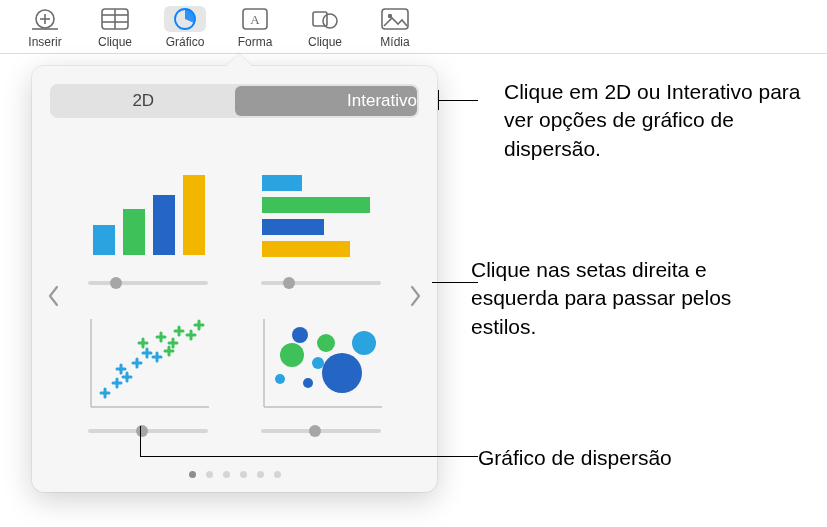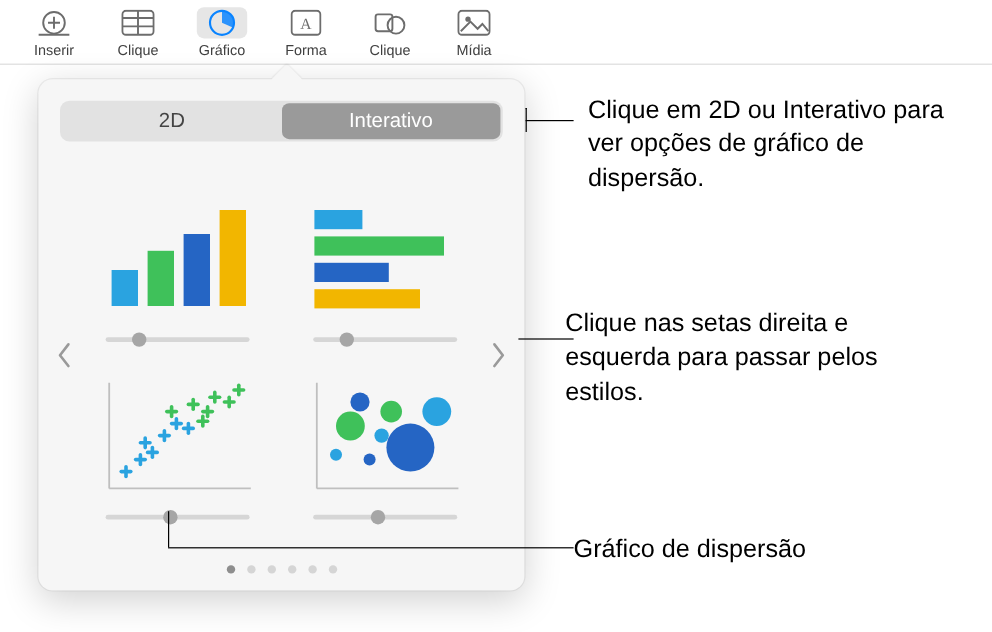--- a/index.html
+++ b/index.html
@@ -90,20 +90,21 @@
   }
   .seg + .seg::before {
     content:"";
     position:absolute;
     left:0; top:6px; bottom:6px;
     width:1px; background:#c9c9c9;
   }
   .seg.selected {
     background: #9a9a9a;
     color: #fff;
+    text-align: right;
   }
   .seg.selected::before, .seg.selected + .seg::before { display:none; }
   .grid-wrap {
     flex:1;
     display:flex;
     align-items:center;
     padding: 0 4px;
   }
   .nav-arrow {
     width: 34px;
@@ -375,20 +376,20 @@
     <button class="dot"></button>
     <button class="dot"></button>
     <button class="dot"></button>
     <button class="dot"></button>
   </div>
 </div>
 
 <div class="callout-bracket-side" style="left:438px; top:90px; height:20px;"></div>
 <div class="callout-bracket-top" style="left:438px; top:90px; width:1px; height:1px;"></div>
 <div class="callout-line" style="left:438px; top:100px; width:40px;"></div>
-<div class="callout" style="left:490px; top:78px; width:300px">Clique em 2D ou Interativo para ver opções de gráfico de dispersão.</div>
+<div class="callout" style="left:504px; top:78px; width:300px">Clique em 2D ou Interativo para ver opções de gráfico de dispersão.</div>
 
 <div class="callout-line" style="left:432px; top:282px; width:46px;"></div>
 <div class="callout" style="left:471px; top:256px; width:320px">Clique nas setas direita e esquerda para passar pelos estilos.</div>
 
 <div class="callout-line-v" style="left:140px; top:426px; height:30px;"></div>
 <div class="callout-line" style="left:140px; top:456px; width:338px;"></div>
 <div class="callout" style="left:478px; top:444px;">Gráfico de dispersão</div>
 
 </body></html>

